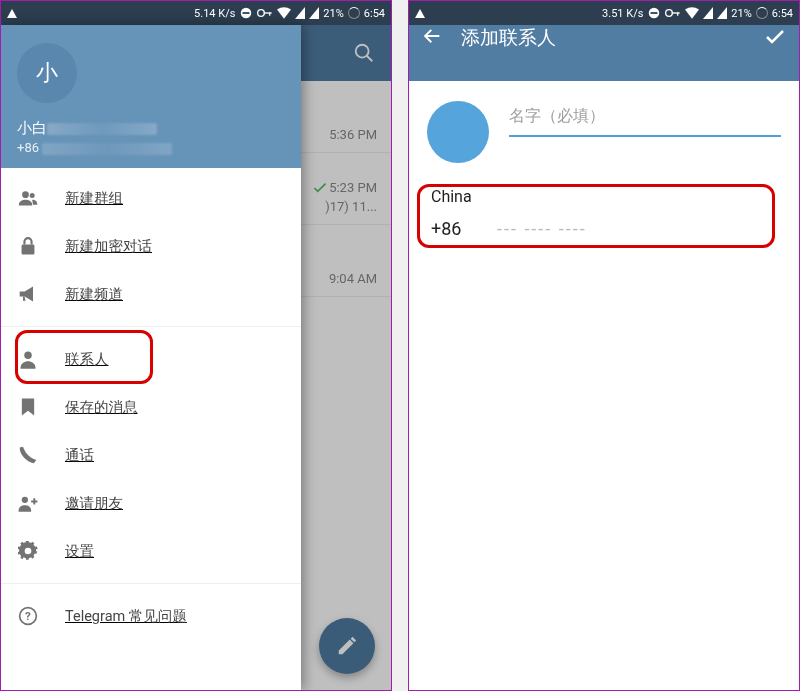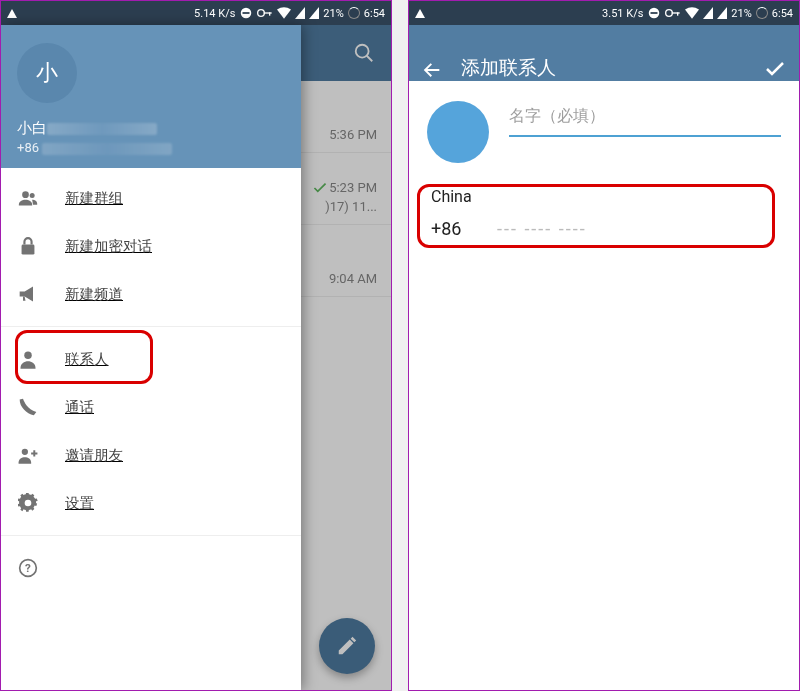--- a/index.html
+++ b/index.html
@@ -111,21 +111,21 @@
     position:absolute;
     left:14px; right:148px;
     top:-5px; height:54px;
     pointer-events:none;
   }
   .drawer-item-wrap { position:relative; }
 
   
   .toolbar {
     height:56px; background:#527da2; color:#fff;
-    display:flex; align-items:flex-end; padding:0 12px; gap:18px;
+    display:flex; align-items:flex-start; padding:0 12px; gap:18px;
   }
   .toolbar-title { font-size:19px; font-weight:500; flex:1;}
   .add-body { padding:16px 18px; }
   .add-row1 { display:flex; gap:20px; align-items:flex-start; margin-bottom:24px;}
   .avatar-ph {
     width:62px;height:62px;border-radius:50%; background:#55a4db;
     flex-shrink:0; margin-top:4px;
   }
   .name-fields { flex:1; }
   .field {
@@ -264,20 +264,28 @@
               <svg width="18" height="20" viewBox="0 0 24 26">
                 <circle cx="12" cy="8" r="5"></circle>
                 <path d="M2 25c0-6 5-9 10-9s10 3 10 9v1H2z"></path>
               </svg>
             </span>
           <span>联系人</span>
         </div>
         <div class="redbox redbox-drawer"></div>
       </div>
 
+      <div class="drawer-item">
+        <span class="ic">
+            <svg width="16" height="20" viewBox="0 0 20 26">
+              <path d="M2 2h16v22l-8-6-8 6z"></path>
+            </svg>
+          </span>
+        <span>保存的消息</span>
+      </div>
 
       <div class="drawer-item">
         <span class="ic">
             <svg width="20" height="20" viewBox="0 0 24 24">
               <path d="M6 2c2 5 5 12 16 16l-3 4c-9-2-17-10-17-19z"></path>
             </svg>
           </span>
         <span>通话</span>
       </div>
 
@@ -303,20 +311,21 @@
 
       <div class="drawer-sep"></div>
 
       <div class="drawer-item">
         <span class="ic">
             <svg width="20" height="20" viewBox="0 0 24 24">
               <circle cx="12" cy="12" r="10" fill="none" stroke="#737373" stroke-width="2"></circle>
               <text x="12" y="17" text-anchor="middle" font-size="14" fill="#737373" font-weight="bold">?</text>
             </svg>
           </span>
+        <span>Telegram 常见问题</span>
       </div>
 
     </div>
   </div>
 </div>
 
 <div class="phone">
   <div class="statusbar">
     <div class="left">
       <div class="tri"></div>

